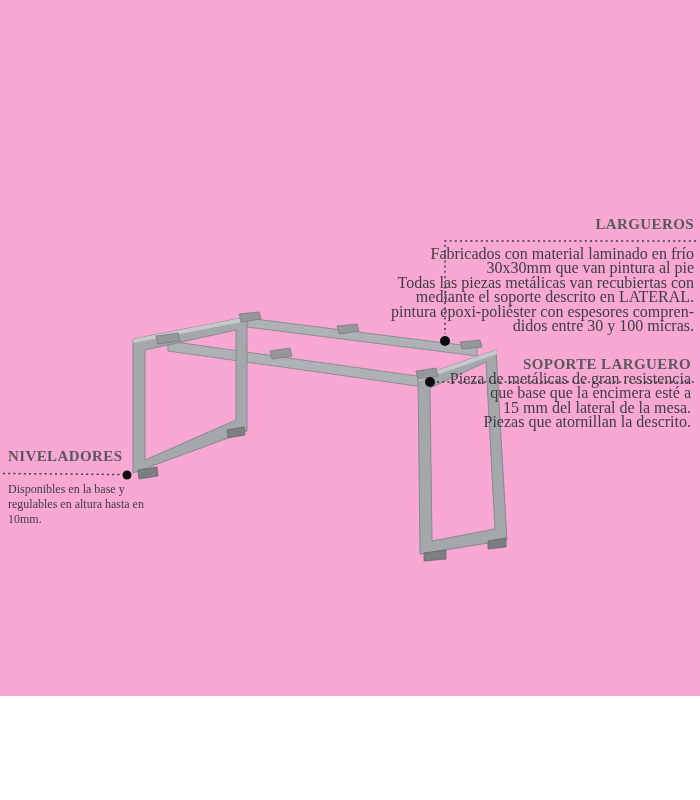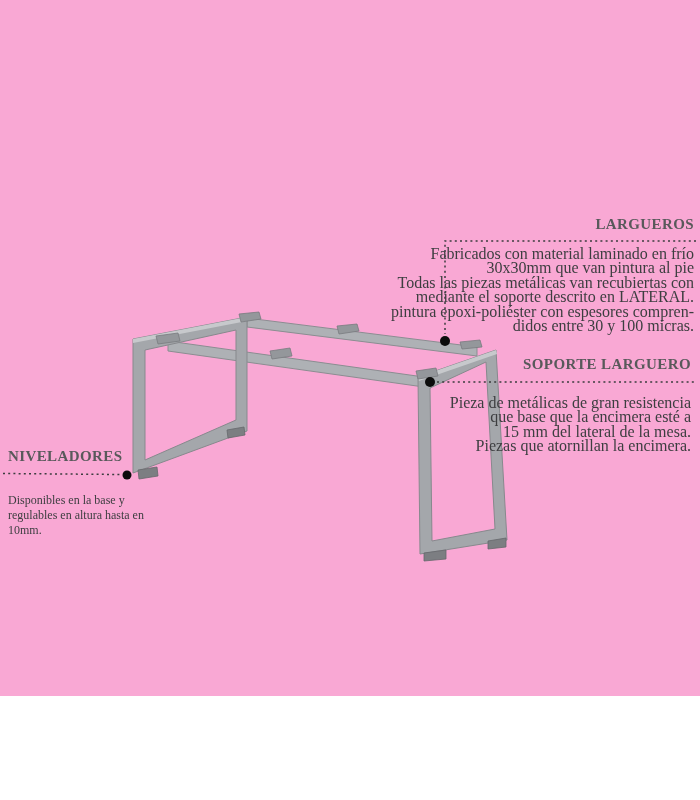--- a/index.html
+++ b/index.html
@@ -23,24 +23,24 @@
   }
   .anno .body {
     font-size: 16px;
     line-height: 14.4px;
     color: #3d3e40;
   }
   .anno-largueros { right: 6px; top: 216px; text-align: right; }
   .anno-largueros .heading { margin-bottom: 15px; }
 
   .anno-soporte { right: 9px; top: 356px; text-align: right; }
-  .anno-soporte .heading { margin-bottom: 24px; }
+  .anno-soporte .heading { margin-bottom: 0; }
 
   .anno-niveladores { left: 8px; top: 448px; text-align: left; }
-  .anno-niveladores .heading { margin-bottom: 29px; }
+  .anno-niveladores .heading { margin-bottom: 18px; }
   .anno-niveladores .body { font-size: 12px; line-height: 15px; }
 </style>
 </head>
 <body>
 
 <div class="page">
 
   <svg class="frame-svg" width="700" height="800" viewBox="0 0 700 800">
 
     <polygon points="247,318 477,347 477,356 247,327" fill="#aeb1b5" stroke="#8b8d91" stroke-width="1"></polygon>
@@ -84,21 +84,21 @@
       <div>didos entre 30 y 100 micras.</div>
     </div>
   </div>
 
   <div class="anno anno-soporte">
     <div class="heading">SOPORTE LARGUERO</div>
     <div class="body">
       <div>Pieza de metálicas de gran resistencia</div>
       <div>que base que la encimera esté a</div>
       <div>15 mm del lateral de la mesa.</div>
-      <div>Piezas que atornillan la encimera.</div>
+      <div>Piezas que atornillan la descrito.</div>
     </div>
   </div>
 
   <div class="anno anno-niveladores">
     <div class="heading">NIVELADORES</div>
     <div class="body">
       <div>Disponibles en la base y</div>
       <div>regulables en altura hasta en</div>
       <div>10mm.</div>
     </div>

